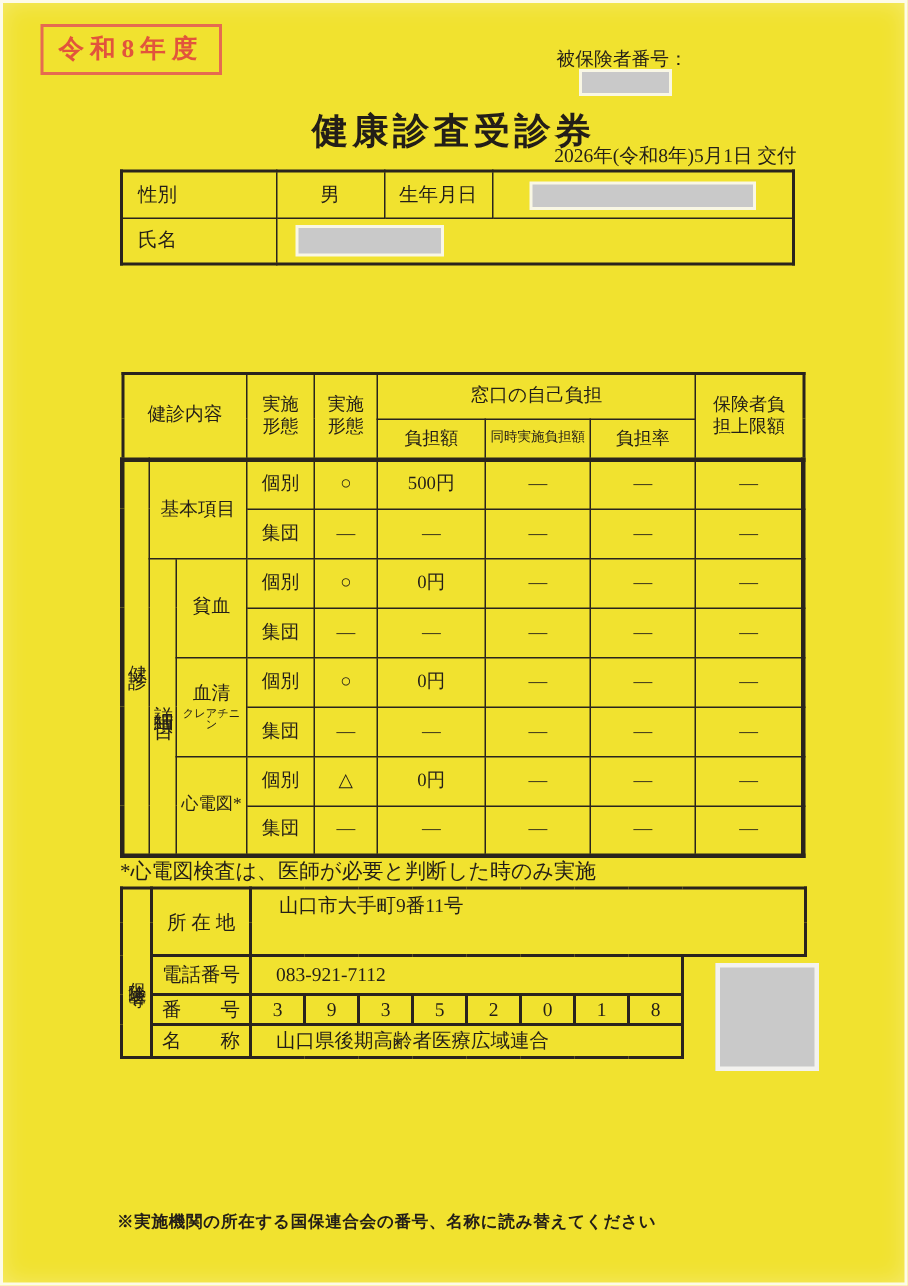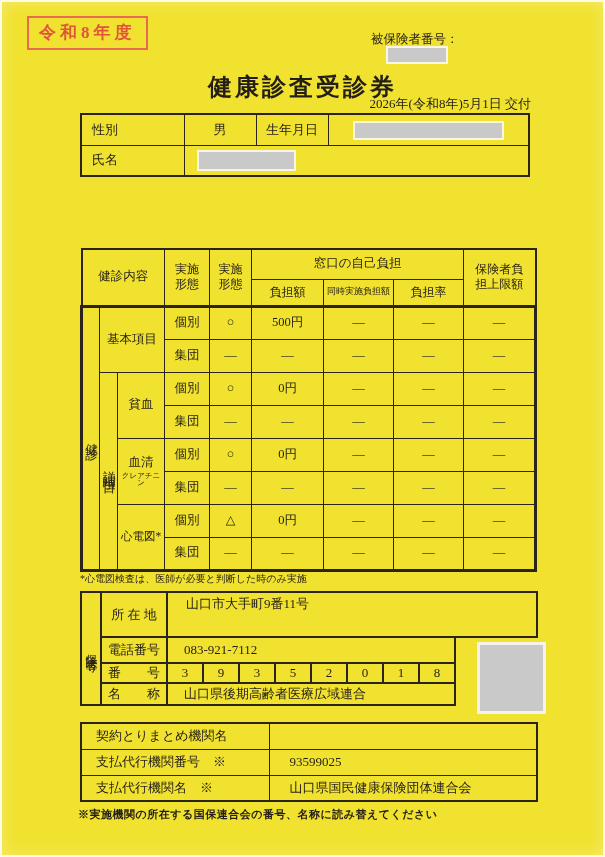--- a/index.html
+++ b/index.html
@@ -36,21 +36,21 @@
   .vtext{writing-mode:vertical-rl;text-orientation:upright;letter-spacing:4px;font-size:13px;display:inline-block;}
   .ruby{display:block;font-size:7.5px;letter-spacing:0;line-height:1;margin-top:1px;}
   
   .redact{display:inline-block;background:var(--gray);box-shadow:0 0 0 2px rgba(250,250,248,.9);
           vertical-align:middle;}
   .stamp{position:absolute;left:477px;top:642px;width:63px;height:66px;background:var(--gray);
          border:3px solid #f3f2ef;}
   
   .insurer td{border:2px solid var(--line);}
   .insurer td.ghost{border:none;}
-  .notes{position:absolute;font-size:10px;}
+  .notes{position:absolute;font-size:14px;}
   .bottom-note{position:absolute;font-size:11px;font-weight:600;letter-spacing:.5px;}
 </style>
 </head>
 <body>
 
 <div class="page">
 
   <div class="year-box">令和8年度</div>
 
   <div class="insured-line">
@@ -234,36 +234,16 @@
     <tr style="height:22px;">
       <td class="ctr">名　　称</td>
       <td colspan="8" class="val" style="padding-left:16px;">山口県後期高齢者医療広域連合</td>
       <td class="ghost"></td>
     </tr>
   </tbody>
     </table>
 
   <div class="stamp"></div>
 
-  <table class="payment" style="left:80px;top:722px;width:456px;">
-    <colgroup>
-        <col style="width:188px">
-        <col style="width:268px">
-      </colgroup>
-    <tbody>
-        <tr style="height:26px;">
-      <td class="lbl" style="padding-left:14px;">契約とりまとめ機関名</td>
-      <td class="val" style="padding-left:20px;"></td>
-    </tr>
-    <tr style="height:26px;">
-      <td class="lbl" style="padding-left:14px;">支払代行機関番号　※</td>
-      <td class="val" style="padding-left:20px;">93599025</td>
-    </tr>
-    <tr style="height:26px;">
-      <td class="lbl" style="padding-left:14px;">支払代行機関名　※</td>
-      <td class="val" style="padding-left:20px;">山口県国民健康保険団体連合会</td>
-    </tr>
-  </tbody>
-    </table>
 
   <div class="bottom-note" style="left:78px;top:807px;">※実施機関の所在する国保連合会の番号、名称に読み替えてください</div>
 
 </div>
 
 </body></html>

